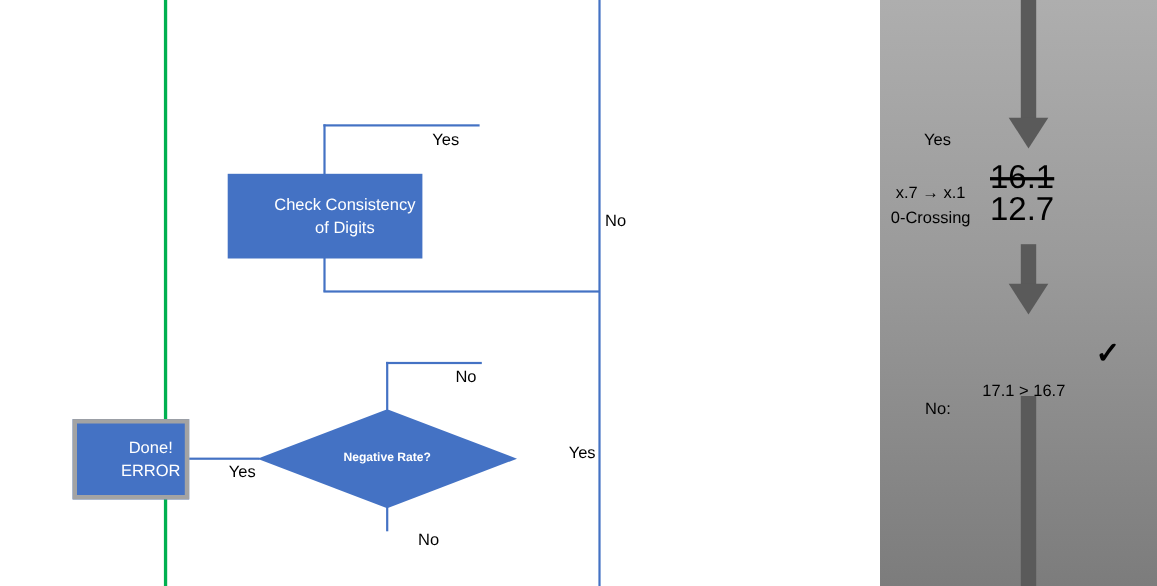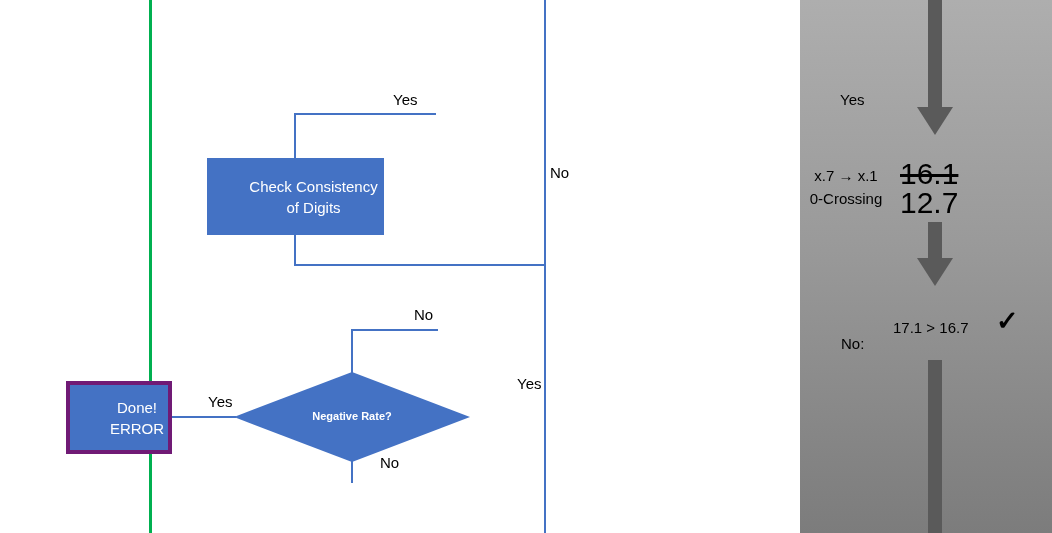--- a/index.html
+++ b/index.html
@@ -46,27 +46,28 @@
     display: flex;
     flex-direction: column;
     align-items: center;
     justify-content: center;
     color: #ffffff;
     font-size: 15px;
     line-height: 1.4;
     text-align: center;
     padding-left: 36px;
   }
-  .terminal { border: 4px solid #701a75; }
+  .terminal { border: 4px solid #a3a3a3; }
 
   .lbl {
     position: absolute;
     color: #000000;
     font-size: 15px;
     white-space: nowrap;
+    margin-top: 28px;
   }
 
   
   .panel {
     position: absolute;
     left: 800px; top: 0;
     width: 252px; height: 533px;
     background: linear-gradient(180deg, #aeaeae 0%, #9a9a9a 45%, #7c7c7c 100%);
     overflow: hidden;
   }
@@ -89,21 +90,21 @@
     position: absolute;
     left: 0; top: 164px;
     width: 92px;
     text-align: center;
     font-size: 15px;
     line-height: 1.55;
     color: #000;
   }
   .bigvals {
     position: absolute;
-    left: 100px; top: 159px;
+    left: 100px; top: 147px;
     font-size: 30px;
     line-height: 29px;
     color: #000;
     text-align: right;
   }
   .struck { text-decoration: line-through; }
   .check {
     position: absolute;
     left: 196px; top: 305px;
     font-size: 27px;

